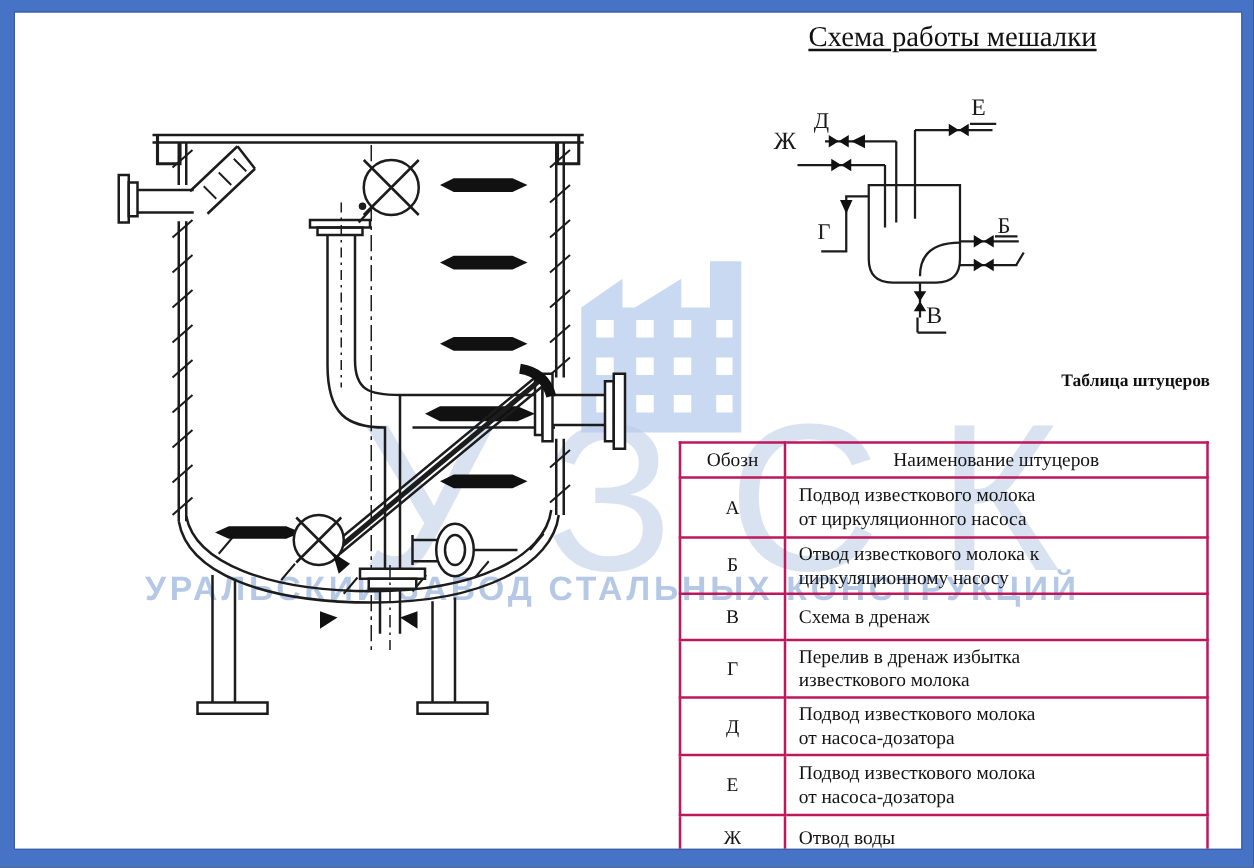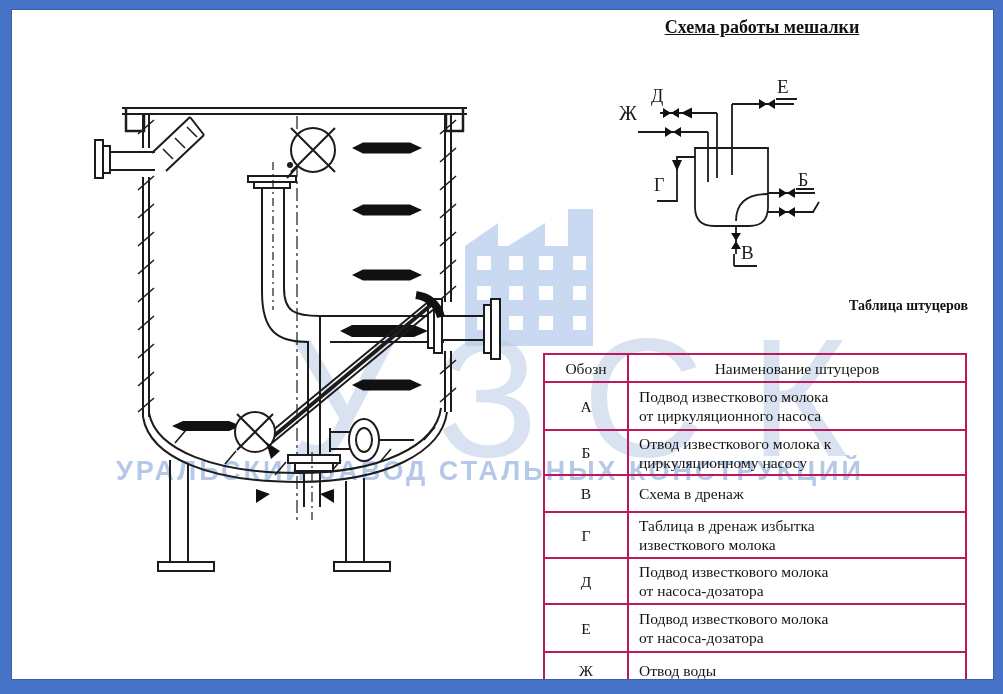--- a/index.html
+++ b/index.html
@@ -11,21 +11,21 @@
   
   #wm-letters{position:absolute;left:276px;top:308px;font-family:"Liberation Sans",sans-serif;
       font-weight:normal;font-size:168px;line-height:160px;letter-spacing:46px;
       color:rgba(186,202,230,0.55);white-space:nowrap;}
   #wm-slogan{position:absolute;left:104px;top:446px;font-family:"Liberation Sans",sans-serif;
       font-weight:bold;font-size:27px;letter-spacing:3px;color:rgba(163,187,224,0.8);white-space:nowrap;}
   
   #lineart{position:absolute;left:0;top:0;}
   
   #scheme-title{position:absolute;left:610px;top:7px;width:280px;text-align:center;
-      font-size:18px;font-weight:bold;text-decoration:underline;color:#111;}
+      font-size:23px;font-weight:normal;text-decoration:underline;color:#111;}
   #table-title{position:absolute;left:596px;top:288px;width:360px;text-align:right;
       font-size:14px;font-weight:bold;color:#111;}
   .pid-label{position:absolute;color:#1b1b1b;font-weight:normal;}
   
   #fit-table{position:absolute;left:531px;top:343px;border-collapse:collapse;table-layout:fixed;
       width:424px;background:transparent;}
   #fit-table td,#fit-table th{border:2px solid #be185d;font-weight:normal;color:#141414;
       font-size:15.5px;line-height:19px;background:transparent;}
   #fit-table th{height:24px;text-align:center;padding:1px 2px;}
   .cmark{width:78px;text-align:center;vertical-align:middle;}
@@ -196,21 +196,21 @@
         <td class="cmark">Б</td>
         <td class="cname">Отвод известкового молока к
 циркуляционному насосу</td>
       </tr>
       <tr style="height:37px">
         <td class="cmark">В</td>
         <td class="cname">Схема в дренаж</td>
       </tr>
       <tr style="height:46px">
         <td class="cmark">Г</td>
-        <td class="cname">Таблица в дренаж избытка
+        <td class="cname">Перелив в дренаж избытка
 известкового молока</td>
       </tr>
       <tr style="height:46px">
         <td class="cmark">Д</td>
         <td class="cname">Подвод известкового молока
 от насоса-дозатора</td>
       </tr>
       <tr style="height:48px">
         <td class="cmark">Е</td>
         <td class="cname">Подвод известкового молока

